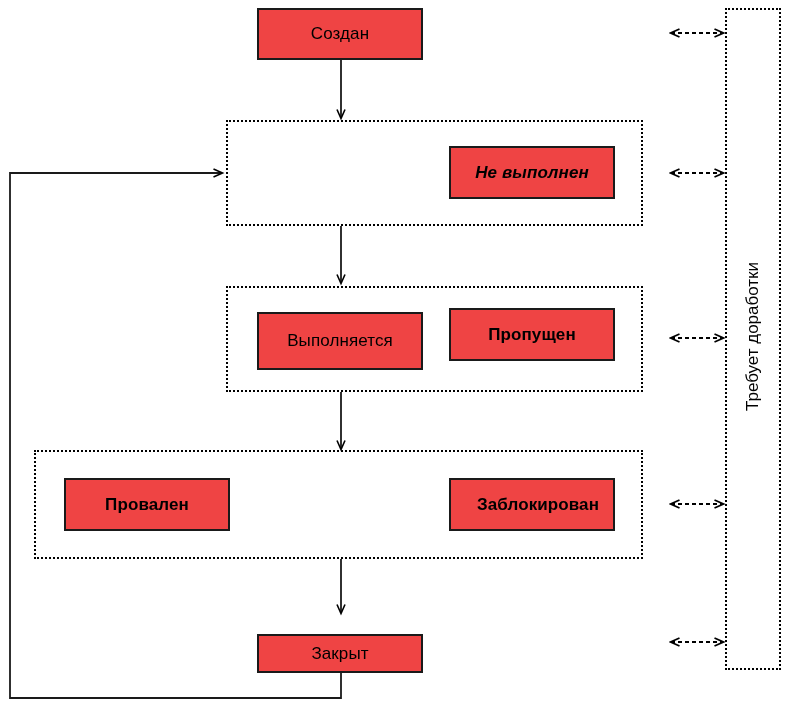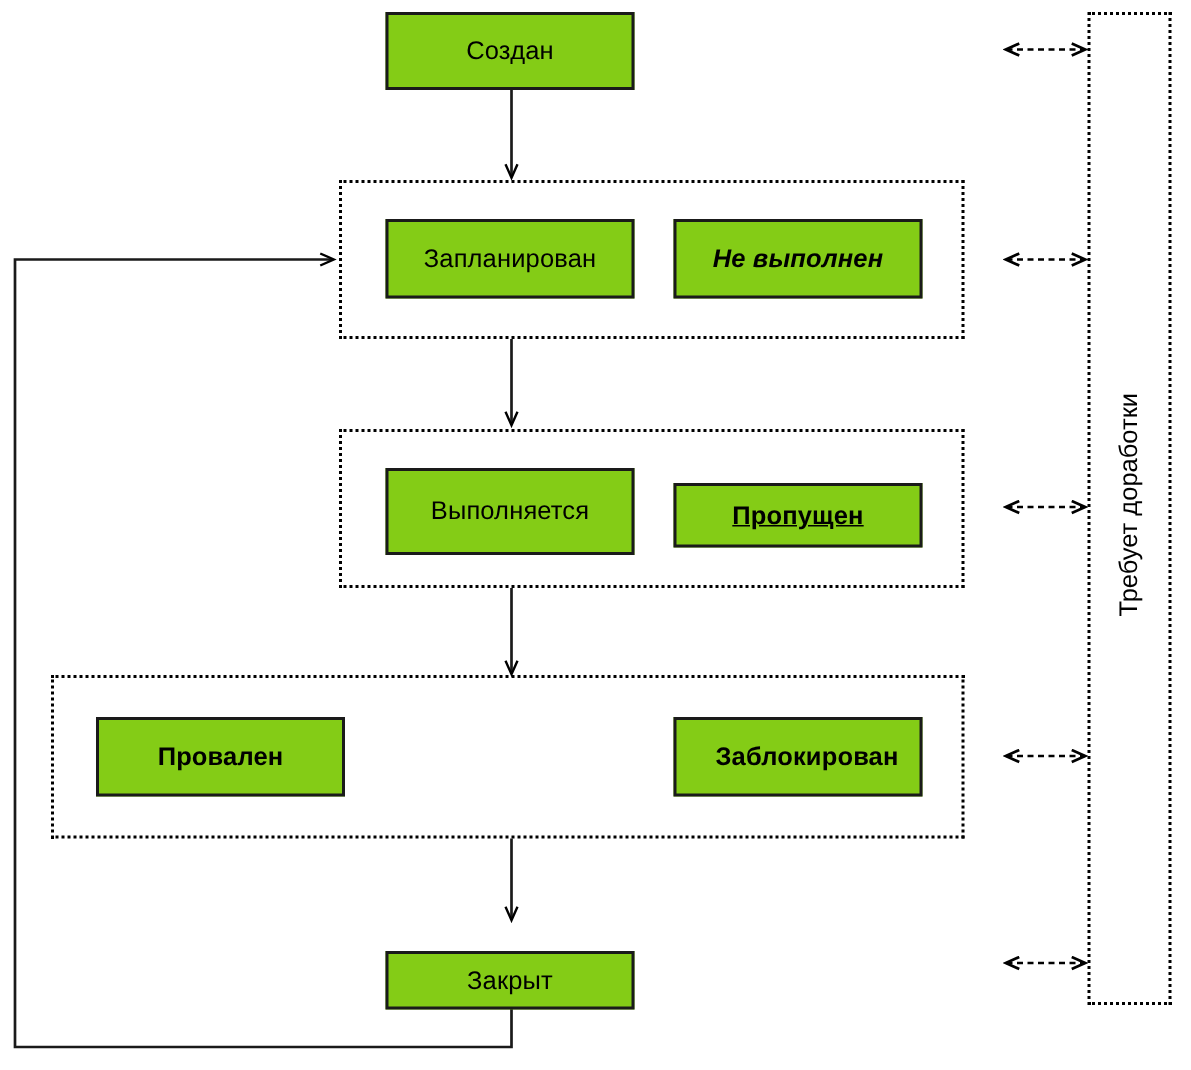--- a/index.html
+++ b/index.html
@@ -21,21 +21,21 @@
     position: absolute;
     left: 0;
     top: 0;
     width: 794px;
     height: 713px;
   }
   .node-box {
     position: absolute;
     box-sizing: border-box;
     border: 2px solid #1a1a1a;
-    background: #84cc16;
+    background: #ef4444;
     display: flex;
     align-items: center;
     justify-content: center;
     text-align: center;
     color: #000000;
     font-size: 17px;
     line-height: 1.25;
     letter-spacing: 0.1px;
   }
   .node-box.terminal {
@@ -123,33 +123,30 @@
   <div class="group-box" style="left:226px; top:286px; width:417px; height:106px;"></div>
   <div class="group-box" style="left:34px; top:450px; width:609px; height:109px;"></div>
 
   <div class="side-box" style="left:725px; top:8px; width:56px; height:662px;"></div>
   <div class="side-label" style="left:683px; top:331px; width:140px; text-align:center;">Требует доработки</div>
 
   <div class="node-box" style="left:257px; top:8px; width:166px; height:52px;">
     <span class="node-label">Создан</span>
   </div>
 
-  <div class="node-box" style="left:257px; top:146px; width:166px; height:53px;">
-    <span class="node-label">Запланирован</span>
-  </div>
 
   <div class="node-box terminal" style="left:449px; top:146px; width:166px; height:53px;font-style:italic;">
     <span class="node-label">Не выполнен</span>
   </div>
 
   <div class="node-box" style="left:257px; top:312px; width:166px; height:58px;">
     <span class="node-label">Выполняется</span>
   </div>
 
-  <div class="node-box terminal" style="left:449px; top:322px; width:166px; height:43px;text-decoration:underline;">
+  <div class="node-box terminal" style="left:449px; top:308px; width:166px; height:53px;">
     <span class="node-label">Пропущен</span>
   </div>
 
   <div class="node-box terminal" style="left:64px; top:478px; width:166px; height:53px;">
     <span class="node-label">Провален</span>
   </div>
 
 
   <div class="node-box terminal" style="left:449px; top:478px; width:166px; height:53px;padding-left:12px;">
     <span class="node-label">Заблокирован</span>

